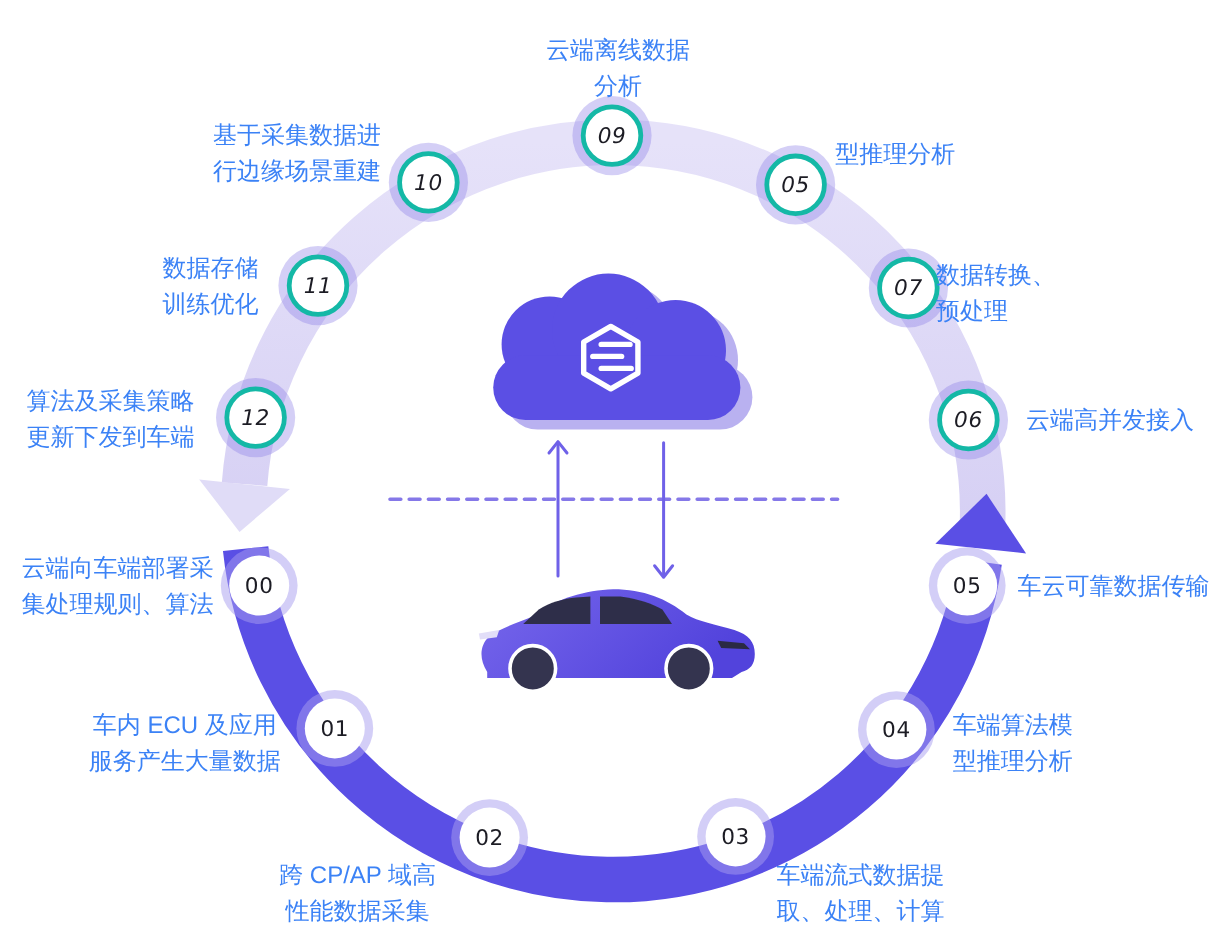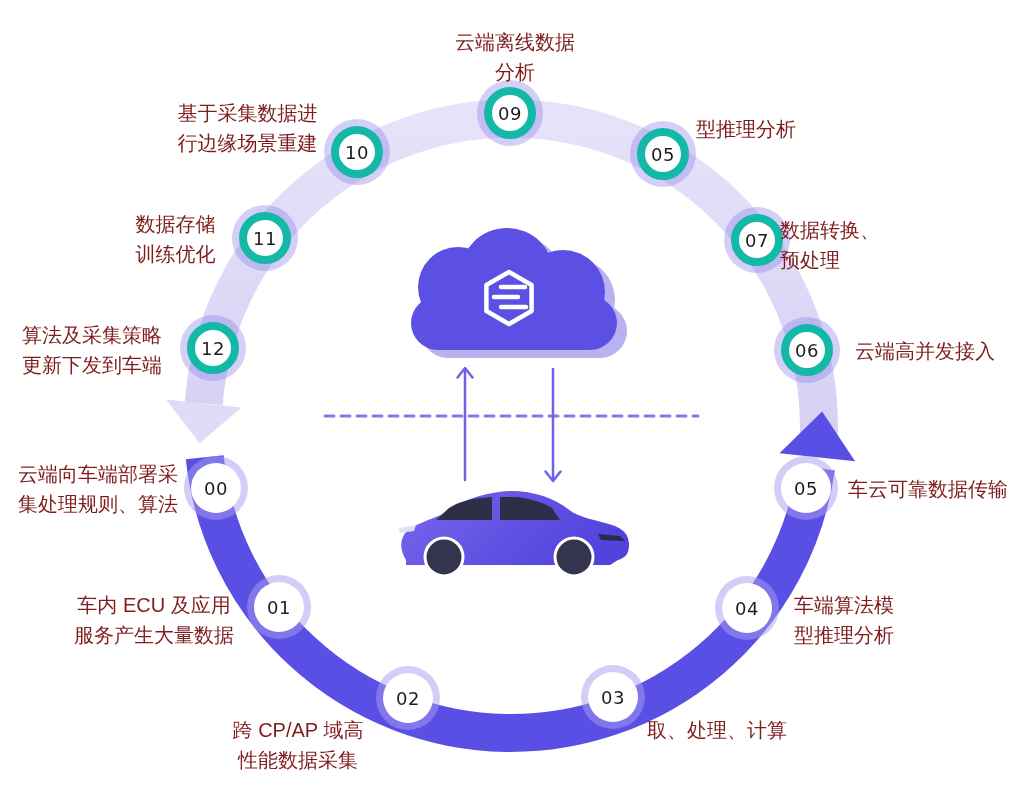--- a/index.html
+++ b/index.html
@@ -3,26 +3,26 @@
 <meta charset="utf-8">
 <style>
   html,body{margin:0;padding:0;background:#ffffff;}
   .stage{
     position:relative;width:1020px;height:792px;overflow:hidden;background:#ffffff;
     font-family:"Liberation Sans","DejaVu Sans",sans-serif;
   }
   .stage svg{position:absolute;left:0;top:0;}
   .node{position:absolute;border-radius:50%;display:flex;align-items:center;justify-content:center;z-index:2;}
   .node.ring{width:66px;height:66px;background:rgba(143,130,232,.38);}
-  .node.ring .core{width:52px;height:52px;border:8px solid #14b8a6;}
+  .node.ring .core{width:52px;height:52px;border:4px solid #14b8a6;font-style:italic;}
   .node.plain{width:64px;height:64px;background:rgba(168,158,240,.5);}
   .node.plain .core{width:50px;height:50px;}
   .core{box-sizing:border-box;border-radius:50%;background:#ffffff;display:flex;align-items:center;justify-content:center;}
   .num{font-size:18px;color:#1c1c24;letter-spacing:.5px;font-family:"DejaVu Sans",sans-serif;}
-  .label{position:absolute;font-size:20px;line-height:30px;color:#7f1d1d;font-weight:500;z-index:3;white-space:nowrap;}
+  .label{position:absolute;font-size:20px;line-height:30px;color:#3b82f6;font-weight:500;z-index:3;white-space:nowrap;}
 </style>
 </head>
 <body>
 
 <div class="stage">
 
   <svg width="1020" height="792" viewBox="0 0 1020 792">
     <defs>
       <linearGradient id="carGrad" x1="0" y1="0" x2="1" y2="0.35">
         <stop offset="0" stop-color="#7767EC"></stop>
@@ -171,20 +171,21 @@
   </div>
   <div class="label" style="left:68px;top:590px;width:172px;text-align:center">
     <div>车内 ECU 及应用</div>
       <div>服务产生大量数据</div>
   </div>
   <div class="label" style="left:222px;top:715px;width:152px;text-align:center">
     <div>跨 CP/AP 域高</div>
       <div>性能数据采集</div>
   </div>
   <div class="label" style="left:638px;top:715px;width:158px;text-align:center">
+    <div>车端流式数据提</div>
       <div>取、处理、计算</div>
   </div>
   <div class="label" style="left:788px;top:590px;width:112px;text-align:center">
     <div>车端算法模</div>
       <div>型推理分析</div>
   </div>
   <div class="label" style="left:848px;top:474px;width:170px;text-align:left">
     <div>车云可靠数据传输</div>
   </div>
   <div class="label" style="left:855px;top:336px;width:150px;text-align:left">

